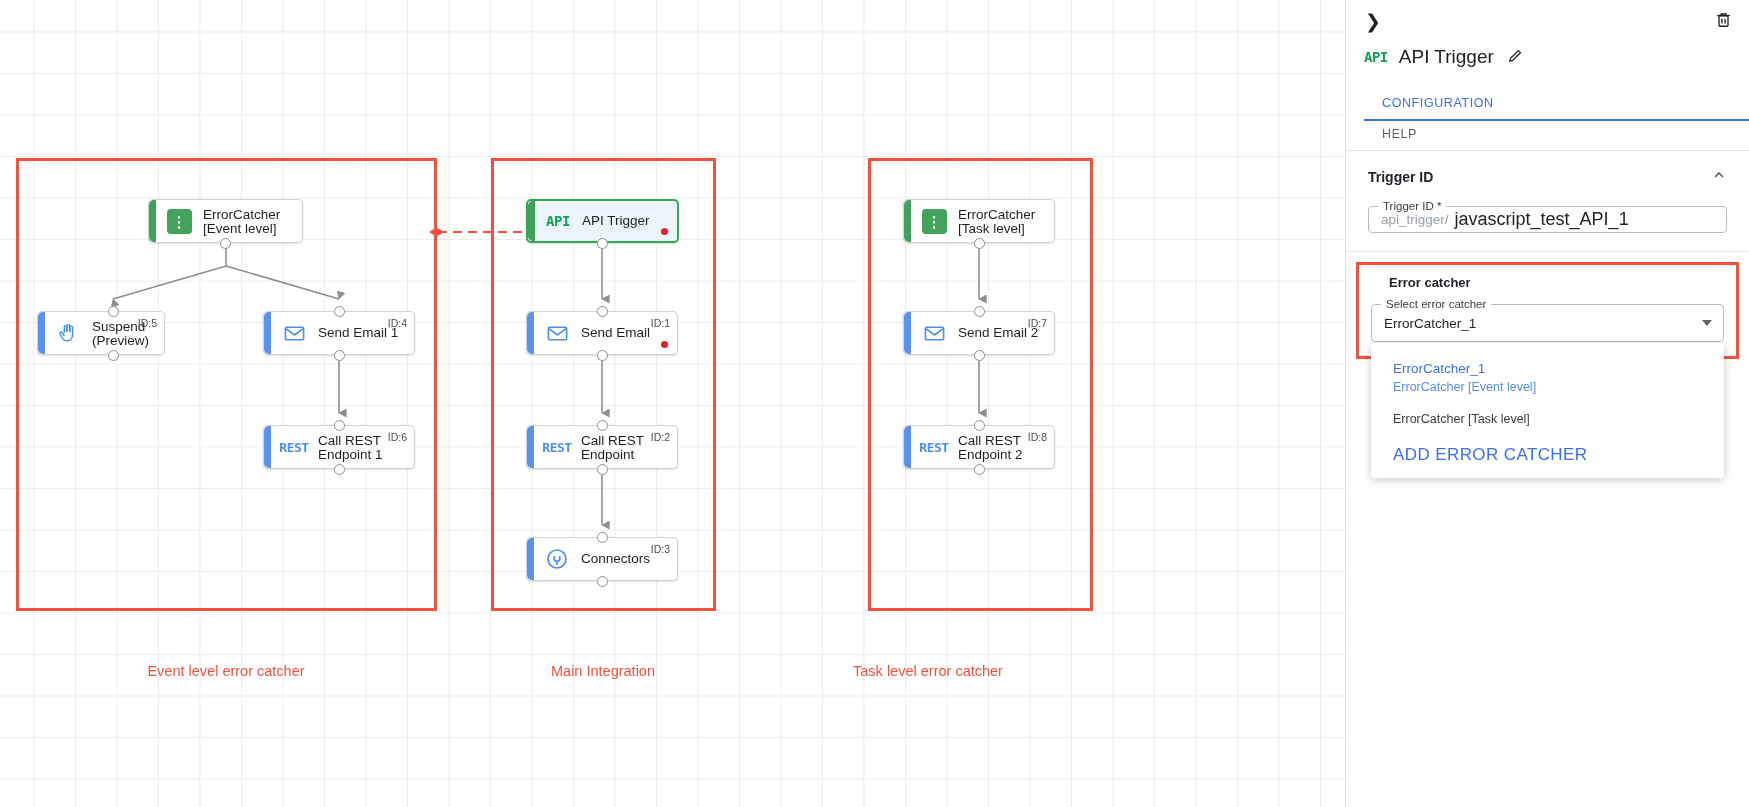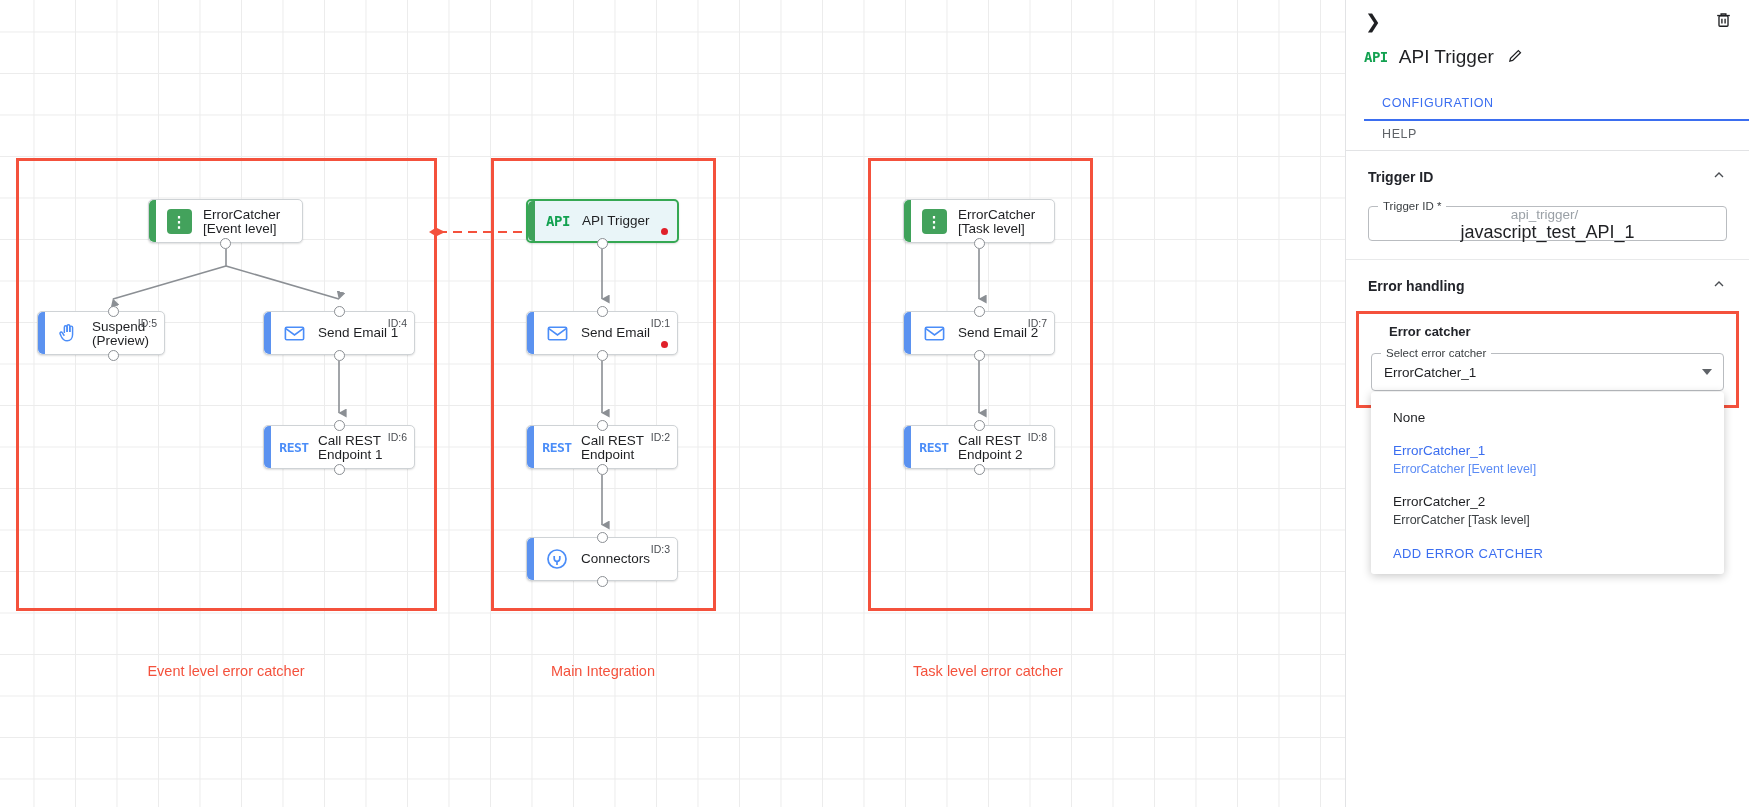--- a/index.html
+++ b/index.html
@@ -197,25 +197,24 @@
   .chev { color: #4a4d52; font-size: 12px; cursor: pointer; }
 
   .field-wrap {
     margin: 14px 22px 0 22px;
     position: relative;
   }
   .outlined {
     position: relative;
     border: 1px solid #b9bcc0;
     border-radius: 4px;
-    height: 35px;
+    height: 27px;
     display: flex;
     align-items: center;
     padding: 0 12px;
-    flex-direction: column;
   }
   .outlined .legend {
     position: absolute;
     top: -7px; left: 9px;
     background: #ffffff;
     padding: 0 5px;
     font-size: 11.5px;
     color: #3c4043;
   }
   .prefix { color: #9aa0a6; font-size: 13.5px; margin-right: 6px; }
@@ -271,21 +270,21 @@
   .dd-item {
     padding: 7px 22px;
     cursor: pointer;
   }
   .dd-primary { font-size: 13.5px; color: #1f2023; line-height: 19px; }
   .dd-secondary { font-size: 12.5px; color: #3c4043; line-height: 18px; }
   .dd-item.sel .dd-primary { color: #3b6ef0; }
   .dd-item.sel .dd-secondary { color: #5b8bf5; }
   .dd-action {
     padding: 10px 22px 4px 22px;
-    font-size: 13px;
+    font-size: 17px;
     letter-spacing: .4px;
     color: #3b6ef0;
     cursor: pointer;
   }
 </style>
 </head>
 <body>
 
 <div id="app">
 
@@ -320,21 +319,21 @@
       <path d="M443,232 L433,232" stroke="#f4513c" stroke-width="2.2" fill="none"></path>
       <path d="M437,227 L429,232 L437,237 Z" fill="#f4513c"></path>
     </svg>
 
     <div id="groups">
         <div class="group-frame" style="left: 16px; top: 158px; width: 421px; height: 453px;"></div>
         <div class="group-label" style="left: 226px; top: 663px;">Event level error catcher</div>
         <div class="group-frame" style="left: 491px; top: 158px; width: 225px; height: 453px;"></div>
         <div class="group-label" style="left: 603px; top: 663px;">Main Integration</div>
         <div class="group-frame" style="left: 868px; top: 158px; width: 225px; height: 453px;"></div>
-        <div class="group-label" style="left: 988px; top: 663px;">Task level error catcher</div>
+        <div class="group-label" style="left: 928px; top: 663px;">Task level error catcher</div>
       </div>
 
     <div id="nodes">
         <div class="node green" style="left: 148px; top: 199px; width: 155px;">
           <div class="accent"></div>
           <span class="nd-icon">
             <span class="ec-glyph">⋮</span>
           </span>
           <div class="nd-label">ErrorCatcher
 [Event level]</div>
@@ -504,49 +503,37 @@
     <div class="field-wrap">
       <div class="outlined">
         <span class="legend">Trigger ID *</span>
         <span class="prefix">api_trigger/</span>
         <span class="fieldval">javascript_test_API_1</span>
       </div>
     </div>
 
     <div class="divider"></div>
 
-    <div class="section-header">
-      <span class="sh-text">Error handling</span>
-      <span class="chev">
-        <svg width="16" height="16" viewBox="0 0 24 24" fill="none" stroke="#4a4d52" stroke-width="2">
-            <path d="M6 15l6-6 6 6"></path>
-          </svg>
-      </span>
-    </div>
 
     <div class="ec-box">
       <div class="ec-title">Error catcher</div>
 
       <div class="select-outlined">
         <span class="legend">Select error catcher</span>
         <span class="select-val">ErrorCatcher_1</span>
         <span class="caret"></span>
       </div>
 
       <div class="dropdown">
         <div id="dd-options">
-            <div class="dd-item">
-              <div class="dd-primary">None</div>
-            </div>
             <div class="dd-item sel">
               <div class="dd-primary">ErrorCatcher_1</div>
               <div class="dd-secondary">ErrorCatcher [Event level]</div>
             </div>
             <div class="dd-item">
-              <div class="dd-primary">ErrorCatcher_2</div>
               <div class="dd-secondary">ErrorCatcher [Task level]</div>
             </div>
           </div>
         <div class="dd-action">ADD ERROR CATCHER</div>
       </div>
     </div>
 
   </div>
 </div>
 

